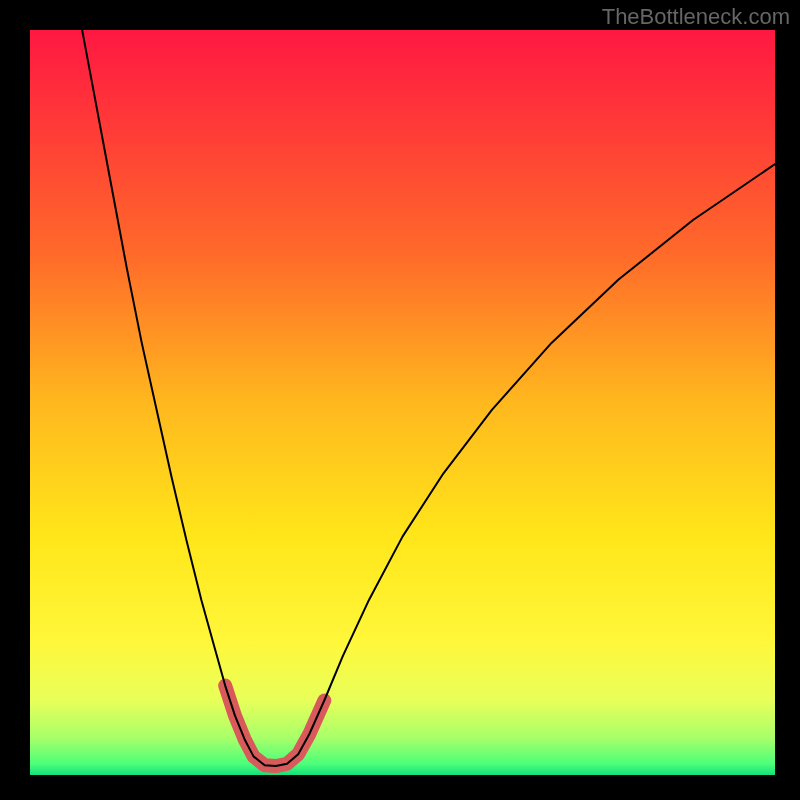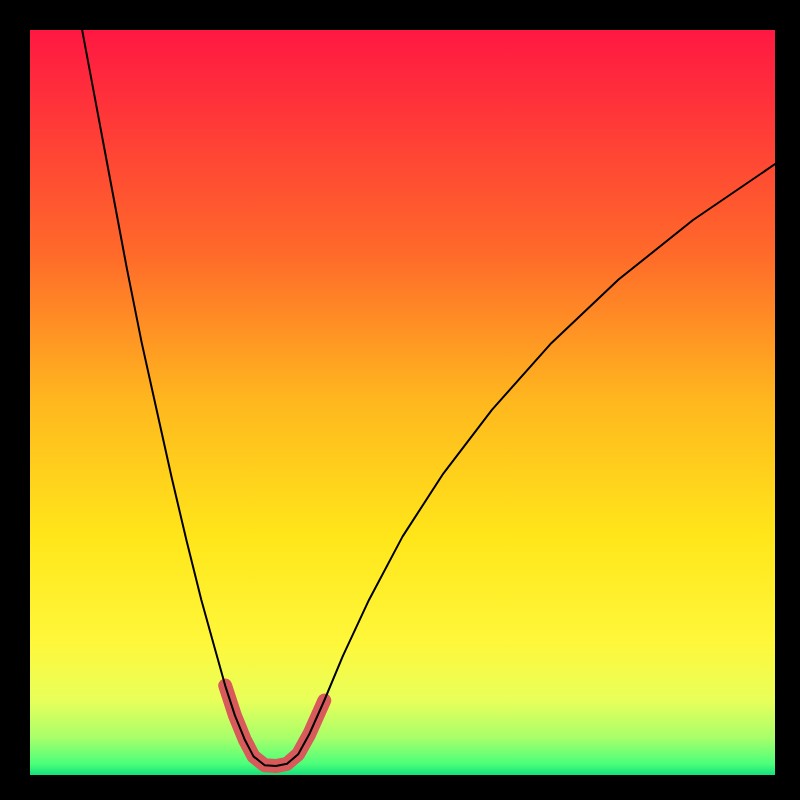--- a/index.html
+++ b/index.html
@@ -37,20 +37,21 @@
     width: 100%;
     height: 100%;
     display: block;
   }
 </style>
 </head>
 <body>
 
 <div class="outer">
 
+  <div class="watermark">TheBottleneck.com</div>
 
   <div class="plot-wrap">
     <svg class="plot" viewBox="0 0 745 745" preserveAspectRatio="none">
       <defs>
         <linearGradient id="bg-grad" x1="0" y1="0" x2="0" y2="1">
             <stop offset="0%" stop-color="#ff1842"></stop>
             <stop offset="12%" stop-color="#ff3838"></stop>
             <stop offset="30%" stop-color="#ff6a2a"></stop>
             <stop offset="50%" stop-color="#ffb81e"></stop>
             <stop offset="68%" stop-color="#ffe61a"></stop>

